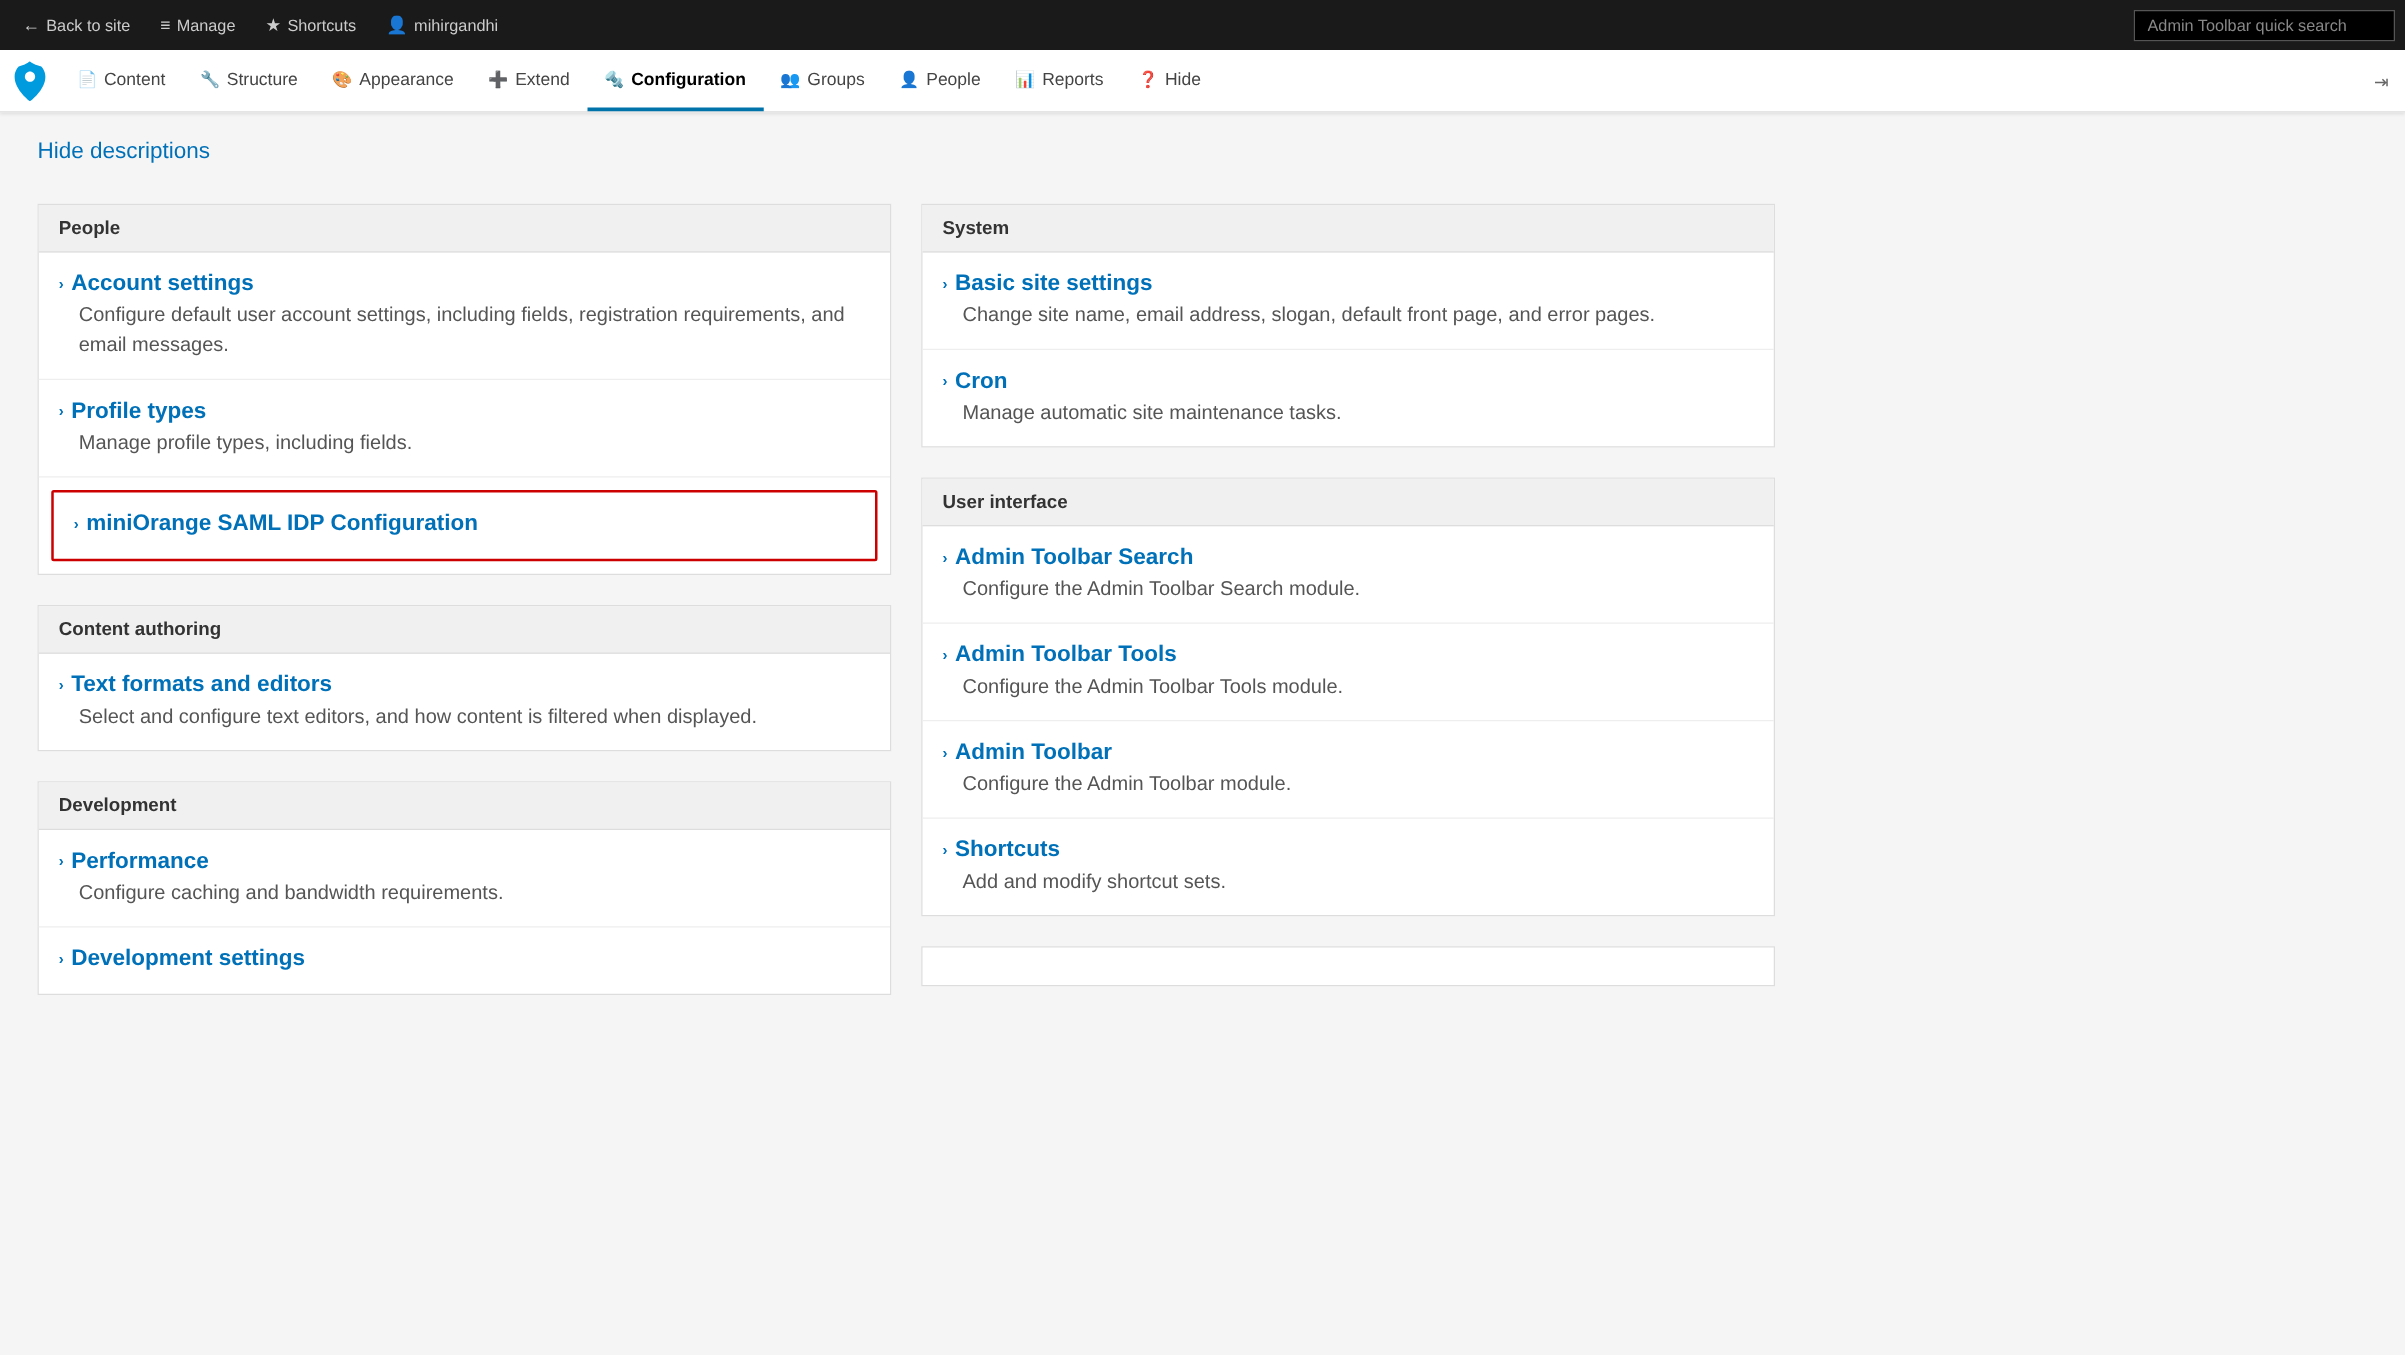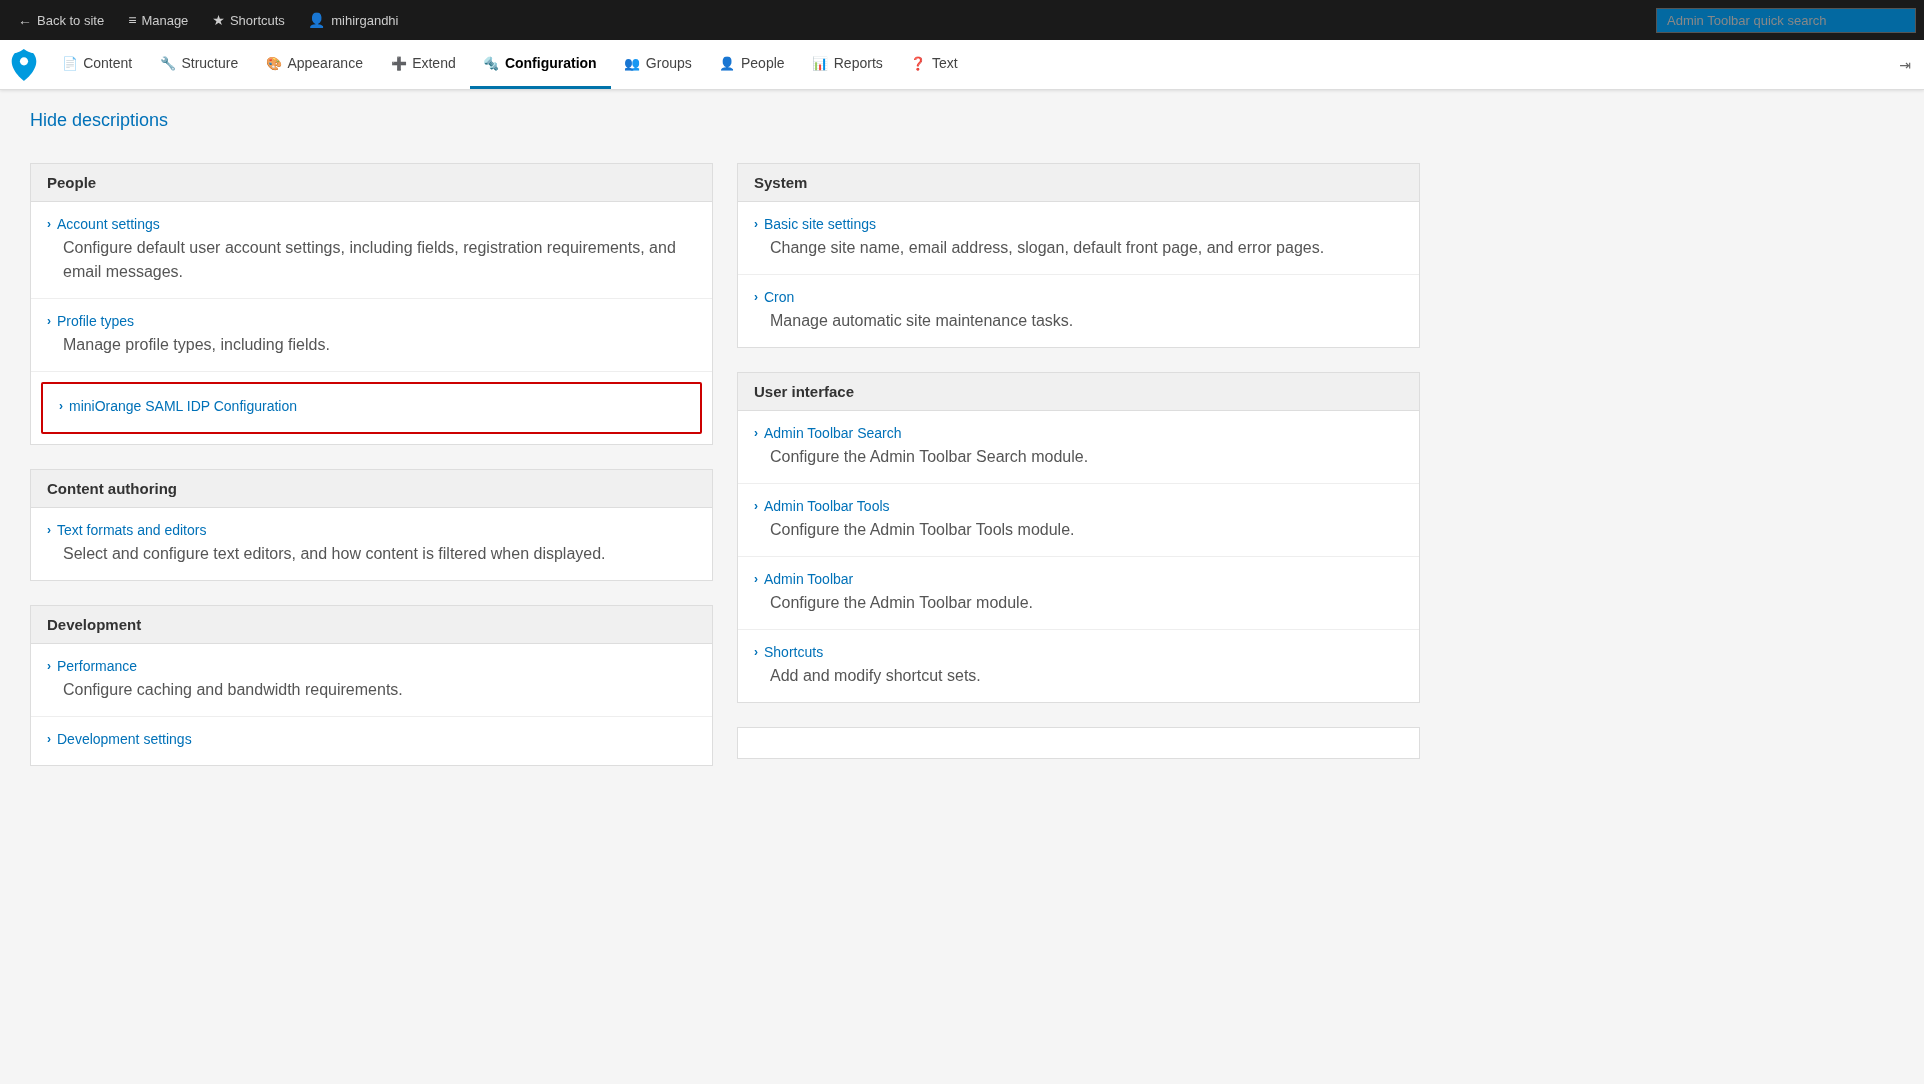--- a/index.html
+++ b/index.html
@@ -27,26 +27,26 @@
       padding: 0 10px;
       height: 100%;
       color: #ccc;
       cursor: pointer;
       font-size: 13px;
       white-space: nowrap;
     }
     .admin-toolbar-item .icon { font-size: 14px; }
     .toolbar-search {
       margin-left: auto;
-      background: #0369a1;
+      background: #000000;
       border: 1px solid #555;
       color: #ccc;
       padding: 4px 10px;
       font-size: 13px;
-      width: 260px;
+      width: 209px;
       outline: none;
     }
     .toolbar-search::placeholder { color: #888; }
 
     
     .nav-toolbar {
       background: #fff;
       border-bottom: 1px solid #ddd;
       display: flex;
       align-items: center;
@@ -147,22 +147,22 @@
     .config-item:last-child { border-bottom: none; }
     .config-item-title {
       display: flex;
       align-items: center;
       gap: 6px;
       margin-bottom: 4px;
     }
     .config-item-title a {
       color: #0071b8;
       text-decoration: none;
-      font-size: 14px;
-      font-weight: 400;
+      font-size: 18px;
+      font-weight: 700;
     }
     .chevron { color: #0071b8; font-size: 12px; font-weight: bold; }
     .config-item-desc {
       color: #555;
       font-size: 16px;
       line-height: 1.5;
       margin-left: 16px;
     }
 
     
@@ -235,21 +235,21 @@
   <div class="nav-item">
     <span class="nav-icon">👤</span>
     <span>People</span>
   </div>
   <div class="nav-item">
     <span class="nav-icon">📊</span>
     <span>Reports</span>
   </div>
   <div class="nav-item">
     <span class="nav-icon">❓</span>
-    <span>Text</span>
+    <span>Hide</span>
   </div>
   <div class="nav-right">
     <div class="nav-toggle">⇥</div>
   </div>
 </div>
 
 <div class="page-content">
   <a class="hide-descriptions" href="#">Hide descriptions</a>
 
   <div class="two-col">

